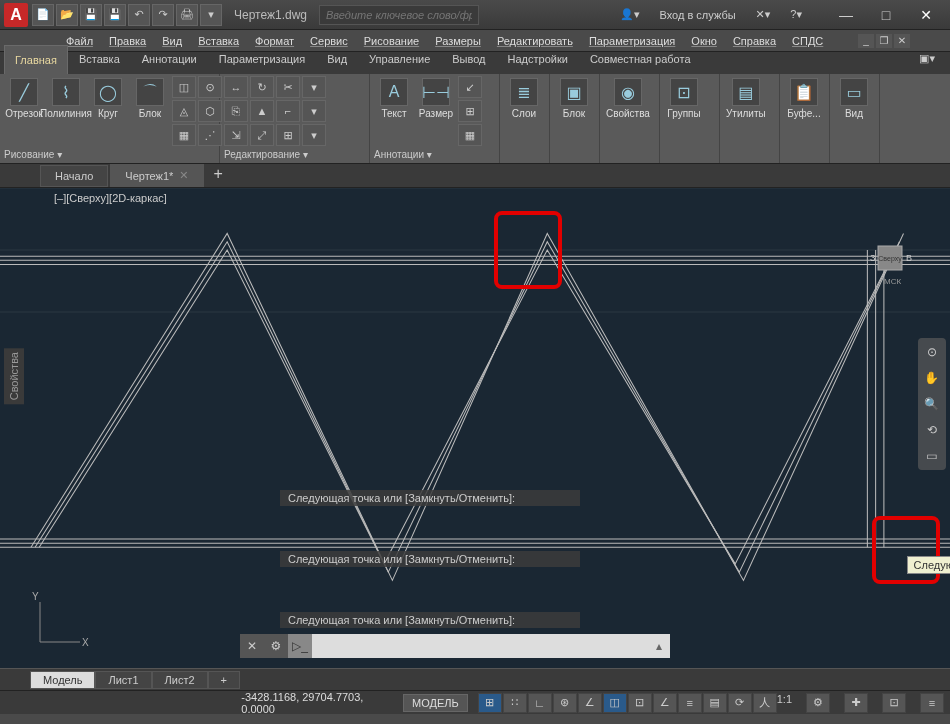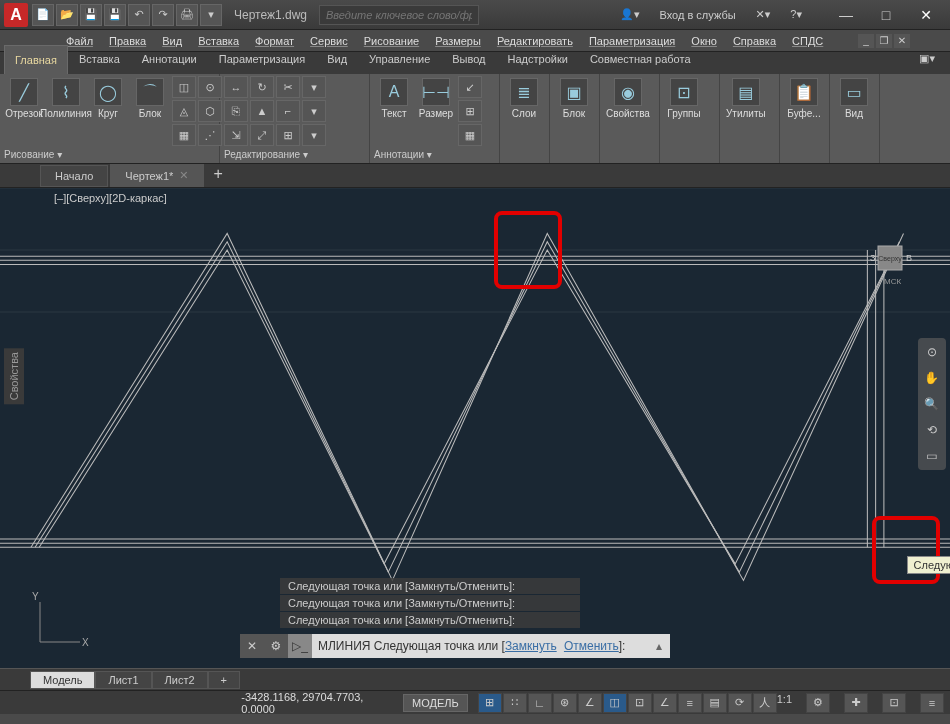--- a/index.html
+++ b/index.html
@@ -51,21 +51,21 @@
 .viewcube { position: absolute; right: 30px; top: 40px; width: 60px; height: 60px; }
 .nav-bar { position: absolute; right: 4px; top: 150px; width: 28px; background: rgba(90,90,90,0.7); border-radius: 4px; padding: 4px 0; display: flex; flex-direction: column; gap: 6px; align-items: center; }
 .nav-bar div { width: 20px; height: 20px; color: #ccc; font-size: 12px; display: flex; align-items: center; justify-content: center; }
 
 .highlight-box { position: absolute; border: 4px solid #e20000; border-radius: 8px; }
 .hl1 { left: 494px; top: 23px; width: 68px; height: 78px; }
 .hl2 { right: 10px; bottom: 84px; width: 68px; height: 68px; }
 .tooltip { position: absolute; right: -20px; bottom: 94px; background: #f0f0d0; color: #333; font-size: 11px; padding: 2px 6px; border: 1px solid #888; }
 
 .cmd-history { position: absolute; left: 280px; bottom: 40px; display: flex; flex-direction: column; gap: 1px; }
-.cmd-hist-line { background: rgba(60,60,60,0.85); color: #ccc; font-size: 11px; padding: 2px 8px; width: 300px; }
+.cmd-hist-line { background: rgba(60,60,60,0.85); color: #ccc; font-size: 11px; padding: 2px 8px; width: 300px; margin-top: 44px; }
 
 .cmd-line { position: absolute; left: 240px; bottom: 10px; width: 430px; height: 24px; background: #ddd; display: flex; align-items: center; font-size: 12px; }
 .cmd-line .handle { width: 24px; background: #555; color: #ccc; height: 100%; display: flex; align-items: center; justify-content: center; }
 .cmd-line .prompt { padding: 0 6px; color: #333; font-family: monospace; }
 .cmd-line .prompt a { color: #3a6ea5; text-decoration: underline; }
 .cmd-line .expand { margin-left: auto; padding: 0 8px; color: #666; }
 
 .layout-tabs { height: 22px; background: #3a3a3a; display: flex; align-items: center; padding: 0 30px; gap: 0; border-top: 1px solid #555; }
 .layout-tab { color: #ccc; font-size: 11px; padding: 2px 12px; background: #444; border: 1px solid #555; }
 .layout-tab.active { background: #ddd; color: #333; }
@@ -344,23 +344,20 @@
   </div>
   <div class="cmd-history">
     <div class="cmd-hist-line">Следующая точка или [Замкнуть/Отменить]:</div>
     <div class="cmd-hist-line">Следующая точка или [Замкнуть/Отменить]:</div>
     <div class="cmd-hist-line">Следующая точка или [Замкнуть/Отменить]:</div>
   </div>
   <div class="cmd-line">
     <div class="handle">✕</div>
     <div class="handle">⚙</div>
     <div class="handle" style="background:#888;color:#333">▷_</div>
-    <div class="prompt">
-      <span>МЛИНИЯ</span><span> Следующая точка или [</span><a>Замкнуть</a> <a>Отменить</a><span>]:</span>
-    </div>
     <div class="expand">▴</div>
   </div>
 </div>
 
 <div class="layout-tabs">
   <div class="layout-tab active">Модель</div>
   <div class="layout-tab">Лист1</div>
   <div class="layout-tab">Лист2</div>
   <div class="layout-tab">+</div>
 </div>

